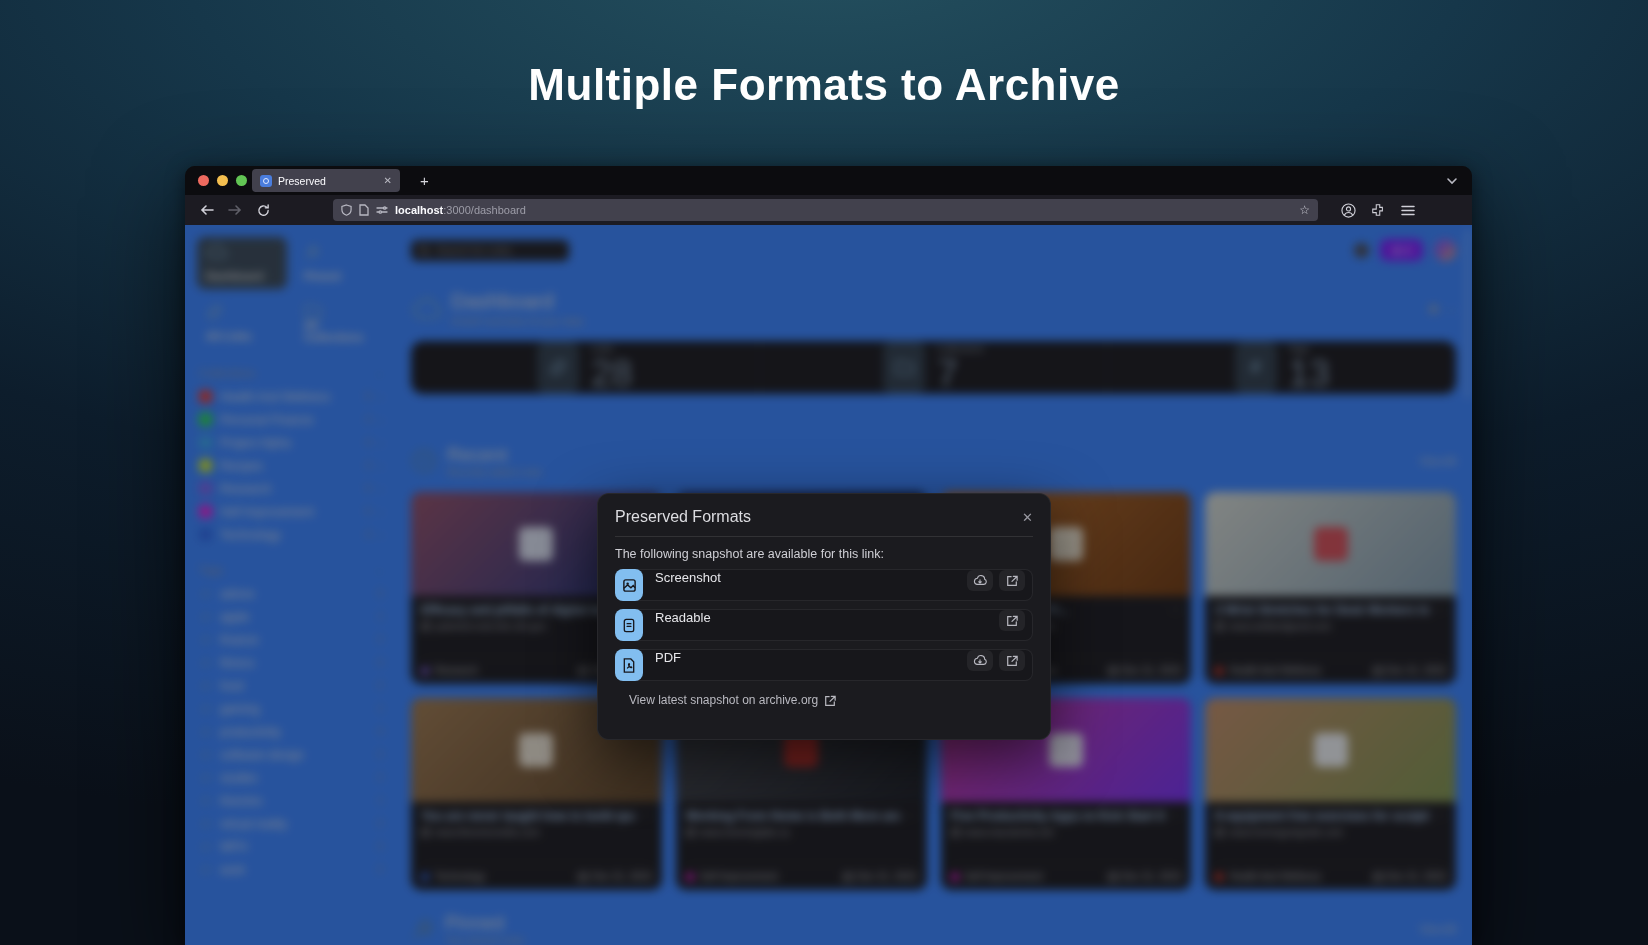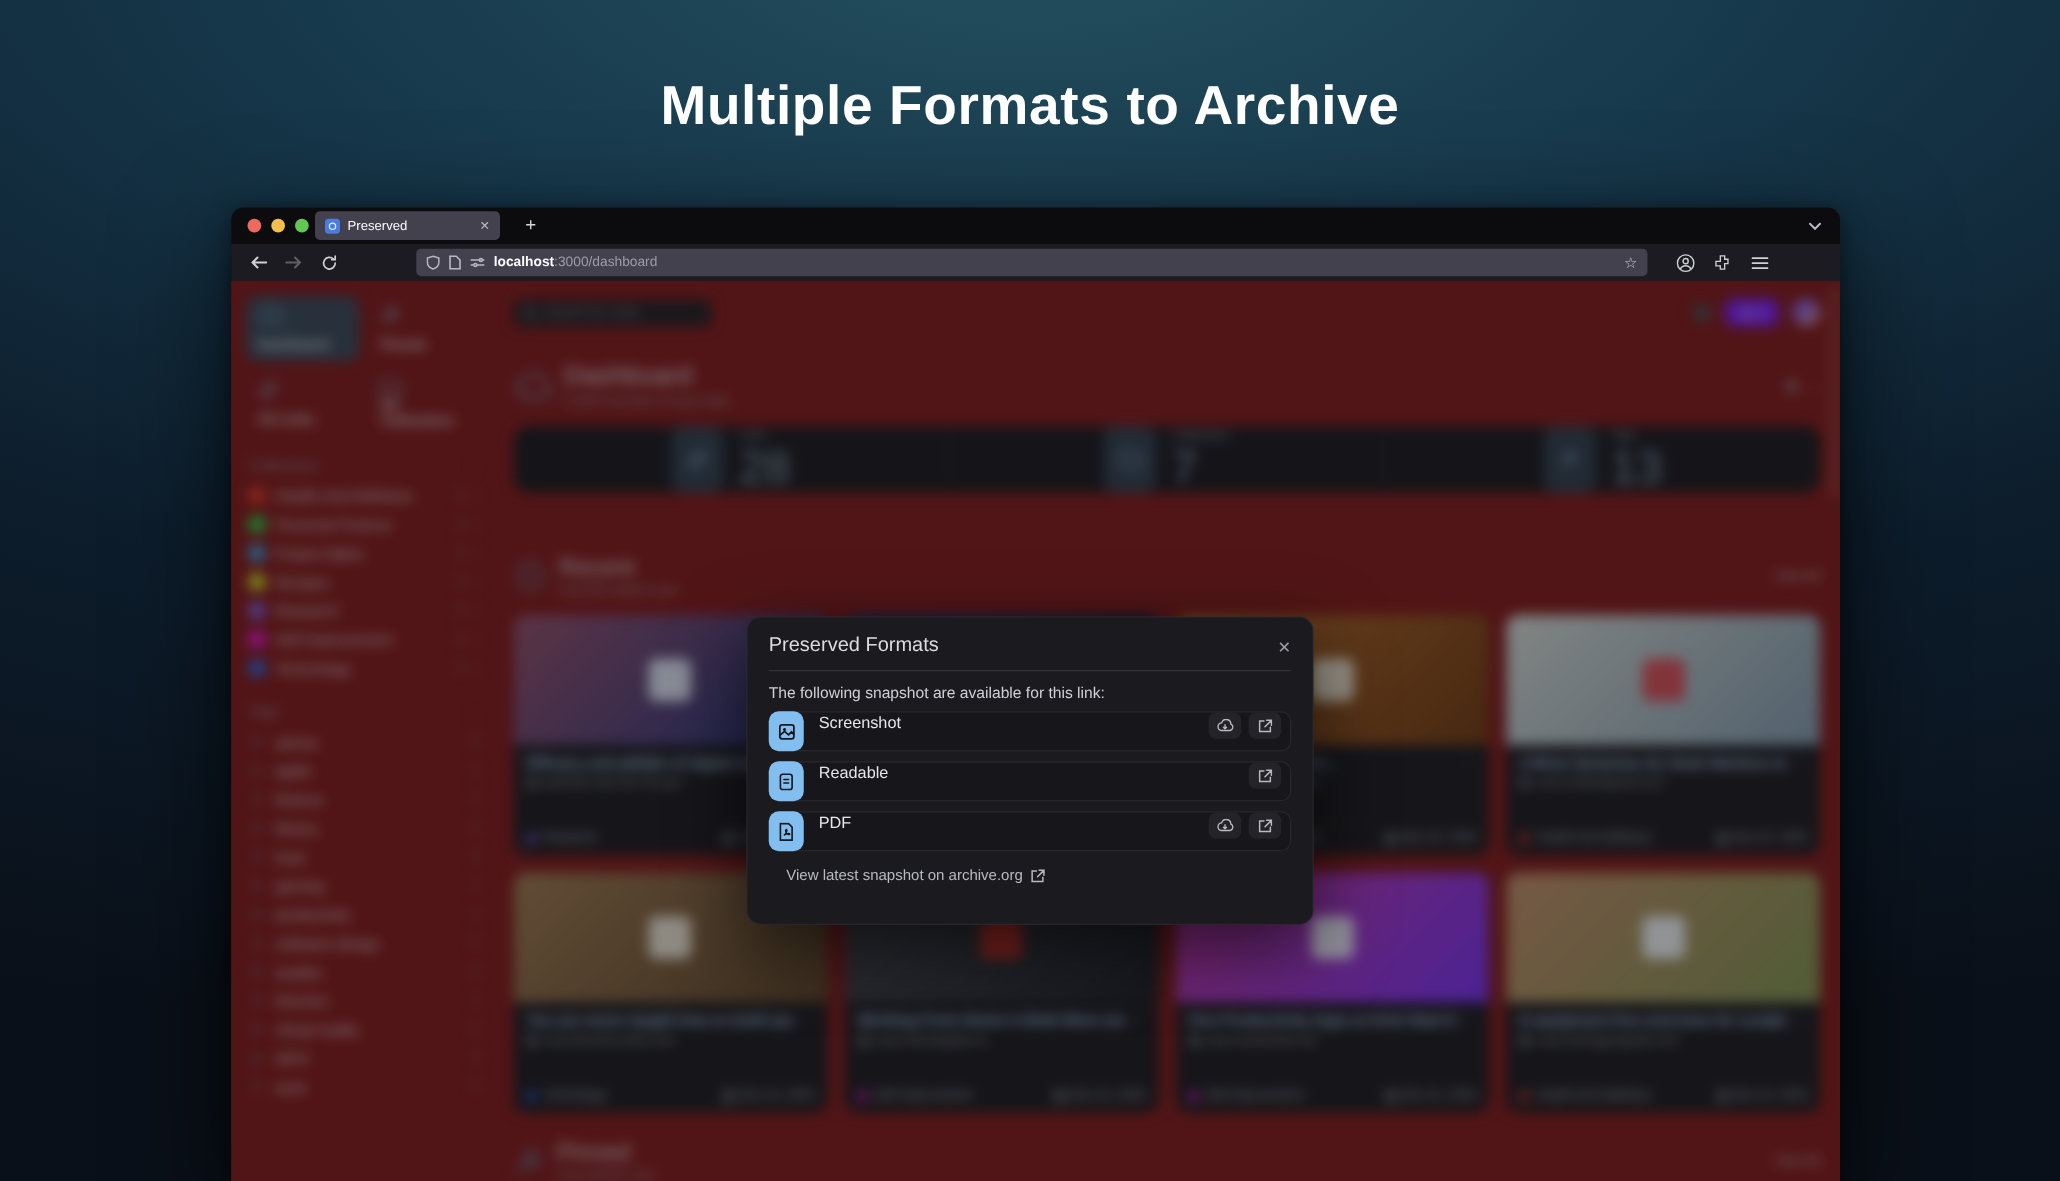--- a/index.html
+++ b/index.html
@@ -31,21 +31,21 @@
   .navicon.dim { color:#5f5f68; }
   .urlbar { margin-left:54px; width:985px; height:22px; background:#42414d; border-radius:4px;
     display:flex; align-items:center; padding:0 8px; gap:7px; }
   .urlicon { display:flex; align-items:center; color:#b8b8c2; }
   .url-text { font-size:11px; color:#9d9da8; flex:1; }
   .url-text b { color:#fbfbfe; font-weight:700; }
   .star { color:#c9c9d2; font-size:12px; }
   .toolbar-right { display:flex; align-items:center; gap:6px; margin-left:14px; }
 
   
-  .viewport { position:absolute; left:0; top:59px; right:0; bottom:0; background:#7f1d1d; overflow:hidden; }
+  .viewport { position:absolute; left:0; top:59px; right:0; bottom:0; background:#3b82f6; overflow:hidden; }
   .app { position:absolute; inset:0; display:flex; filter:blur(5px); }
   .scrim { position:absolute; inset:0; background:rgba(8,8,12,.38); }
 
   
   .sidebar { width:210px; flex:none; padding:12px 10px 0 12px; }
   .tiles { display:grid; grid-template-columns:1fr 1fr; gap:8px; }
   .tile { height:52px; border-radius:8px; padding:7px 9px; display:flex; flex-direction:column; justify-content:space-between; }
   .tile .ticon { color:#7fa3c0; }
   .tile .tlabel { font-size:11px; color:#d3d6d9; font-weight:600; }
   .side-h { margin:18px 2px 6px 2px; display:flex; justify-content:space-between; align-items:center;

